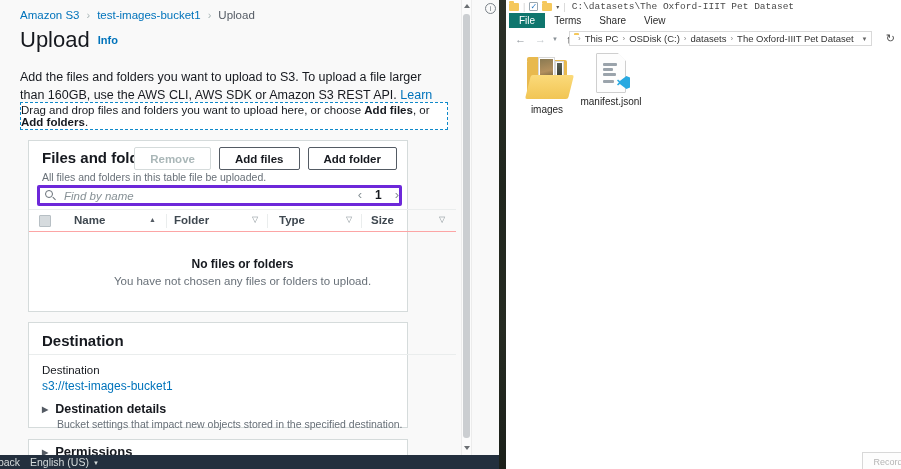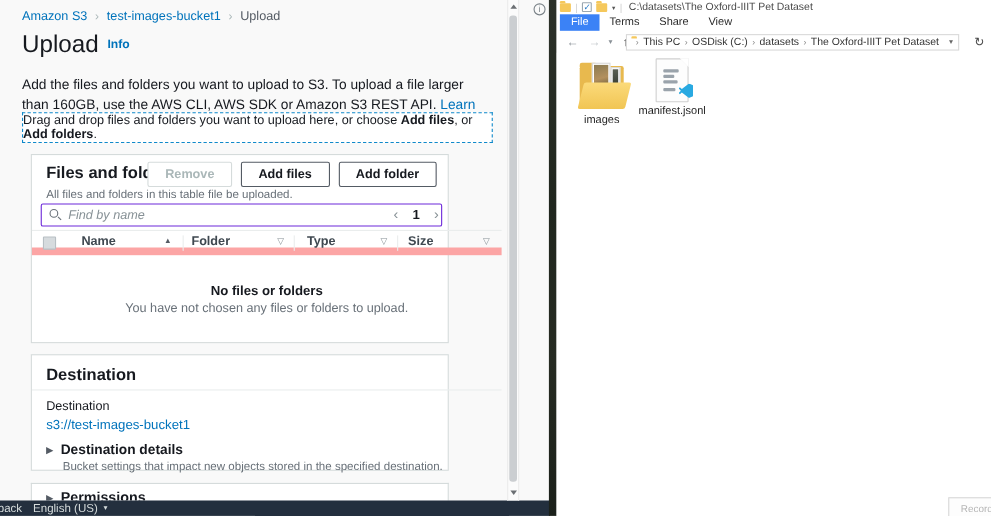--- a/index.html
+++ b/index.html
@@ -26,29 +26,29 @@
   .card{position:absolute;left:28px;width:380px;background:#fff;border:1px solid #d5dbdb;}
   .card-files{top:140px;height:172px;}
   .ft-title{position:absolute;left:13px;top:8px;font-size:15px;font-weight:bold;color:#16191f;}
   .ft-title .cnt{font-weight:normal;color:#687078;}
   .ft-sub{position:absolute;left:13px;top:30px;font-size:10.5px;color:#687078;}
   .btnrow{position:absolute;right:10px;top:6px;display:flex;gap:8px;}
   .btn{height:23px;padding:0 15px;background:#fff;border:1px solid #545b64;border-radius:2px;
        font-size:11.5px;font-weight:bold;color:#16191f;display:flex;align-items:center;cursor:pointer;}
   .btn.disabled{border-color:#d5dbdb;color:#aab7b8;cursor:default;}
   .searchwrap{position:absolute;left:8px;top:44px;width:365px;height:21px;}
-  .searchwrap input{width:100%;height:100%;border:1px solid #6d28d9;border-radius:2px;padding:0 6px 0 24px;
+  .searchwrap input{width:100%;height:100%;border:3px solid #6d28d9;border-radius:2px;padding:0 6px 0 24px;
        font-size:11.5px;font-family:"Liberation Sans",sans-serif;color:#16191f;background:#fff;}
   .searchwrap input::placeholder{font-style:italic;color:#879196;}
   .mag{position:absolute;left:8px;top:5px;width:8px;height:8px;border:1.4px solid #687078;border-radius:50%;}
   .mag::after{content:"";position:absolute;left:6px;top:7px;width:4px;height:1.4px;background:#687078;transform:rotate(45deg);}
   .pager{position:absolute;right:8px;top:46px;display:flex;align-items:center;gap:13px;font-size:12px;}
   .pager .chev{color:#879196;cursor:pointer;font-size:13px;}
   .pager .pg{font-weight:bold;color:#16191f;cursor:pointer;}
-  .thead{position:absolute;left:0;top:68px;width:427px;height:23px;border-top:1px solid #eaeded;border-bottom:7px solid #fca5a5;}
+  .thead{position:absolute;left:0;top:68px;width:427px;height:23px;border-top:1px solid #eaeded;border-bottom:1px solid #fca5a5;}
   .thead .cb{position:absolute;left:10px;top:5px;width:12px;height:12px;background:#d6dbde;border:1px solid #b7bfc4;border-radius:1px;cursor:pointer;}
   .th{position:absolute;top:4px;font-size:11.5px;font-weight:bold;color:#3f4850;cursor:pointer;}
   .sort{position:absolute;top:6px;font-size:7px;color:#545b64;}
   .filt{position:absolute;top:5px;font-size:8px;color:#879196;cursor:pointer;}
   .vdiv{position:absolute;top:4px;width:1px;height:14px;background:#eaeded;}
   .empty-t{position:absolute;left:0;top:116px;width:427px;text-align:center;font-size:12px;font-weight:bold;color:#16191f;}
   .empty-x{position:absolute;left:0;top:134px;width:427px;text-align:center;font-size:11.5px;color:#687078;}
 
   .card-dest{top:322px;height:106px;}
   .dest-h{position:absolute;left:13px;top:9px;font-size:15px;font-weight:bold;color:#16191f;}
@@ -86,24 +86,24 @@
        background:linear-gradient(180deg,#2c3129 0%,#20261e 40%,#262b22 70%,#1b201a 100%);}
 
   
   .exp{position:absolute;left:506px;top:0;width:395px;height:469px;background:#fff;overflow:hidden;}
   .ex-title{position:absolute;left:0;top:0;width:100%;height:13px;display:flex;align-items:center;padding-left:3px;gap:4px;font-size:9px;}
   .mini-folder{width:10px;height:8px;background:#f5c85c;border-radius:1px;position:relative;}
   .mini-folder::before{content:"";position:absolute;left:0;top:-2px;width:5px;height:2px;background:#f5c85c;border-radius:1px 1px 0 0;}
   .qsep{color:#d0d0d0;font-size:9px;}
   .qcheck{width:9px;height:9px;border:1px solid #9aa7b0;border-radius:1px;font-size:8px;line-height:8px;color:#2779c4;text-align:center;cursor:pointer;}
   .qcaret{font-size:6px;color:#555;cursor:pointer;}
-  .ex-title .t{color:#4a4a4a;font-size:9.5px;margin-left:2px;}
+  .ex-title .t{color:#4a4a4a;font-size:9.5px;margin-left:2px;font-family:Liberation Mono, monospace;}
   .ex-tabs{position:absolute;left:0;top:13px;width:100%;height:15px;display:flex;align-items:stretch;font-size:10px;color:#2b2b2b;}
   .ex-tab{padding:1px 9px;display:flex;align-items:center;cursor:pointer;}
-  .ex-tab.file{background:#3b82f6;color:#fff;margin-left:3px;padding:1px 10px;}
+  .ex-tab.file{background:#0f766e;color:#fff;margin-left:3px;padding:1px 10px;}
   .ex-addr{position:absolute;left:0;top:29px;width:100%;height:19px;display:flex;align-items:center;}
   .nav{font-size:11px;margin-left:9px;cursor:pointer;}
   .nav.back{color:#8a9197;}
   .nav.fwd{color:#c3c8cc;}
   .nav.hist{font-size:6px;color:#8a9197;margin-left:6px;}
   .nav.up{color:#4a4a4a;margin-left:8px;}
   .addrbox{position:absolute;left:63px;top:2px;width:303px;height:15px;border:1px solid #d9d9d9;background:#fff;
            display:flex;align-items:center;padding:0 4px;font-size:9.5px;color:#333;gap:4px;white-space:nowrap;overflow:hidden;}
   .addrbox .asep{color:#8a8a8a;font-size:8px;}
   .addrbox .aseg{cursor:pointer;}

